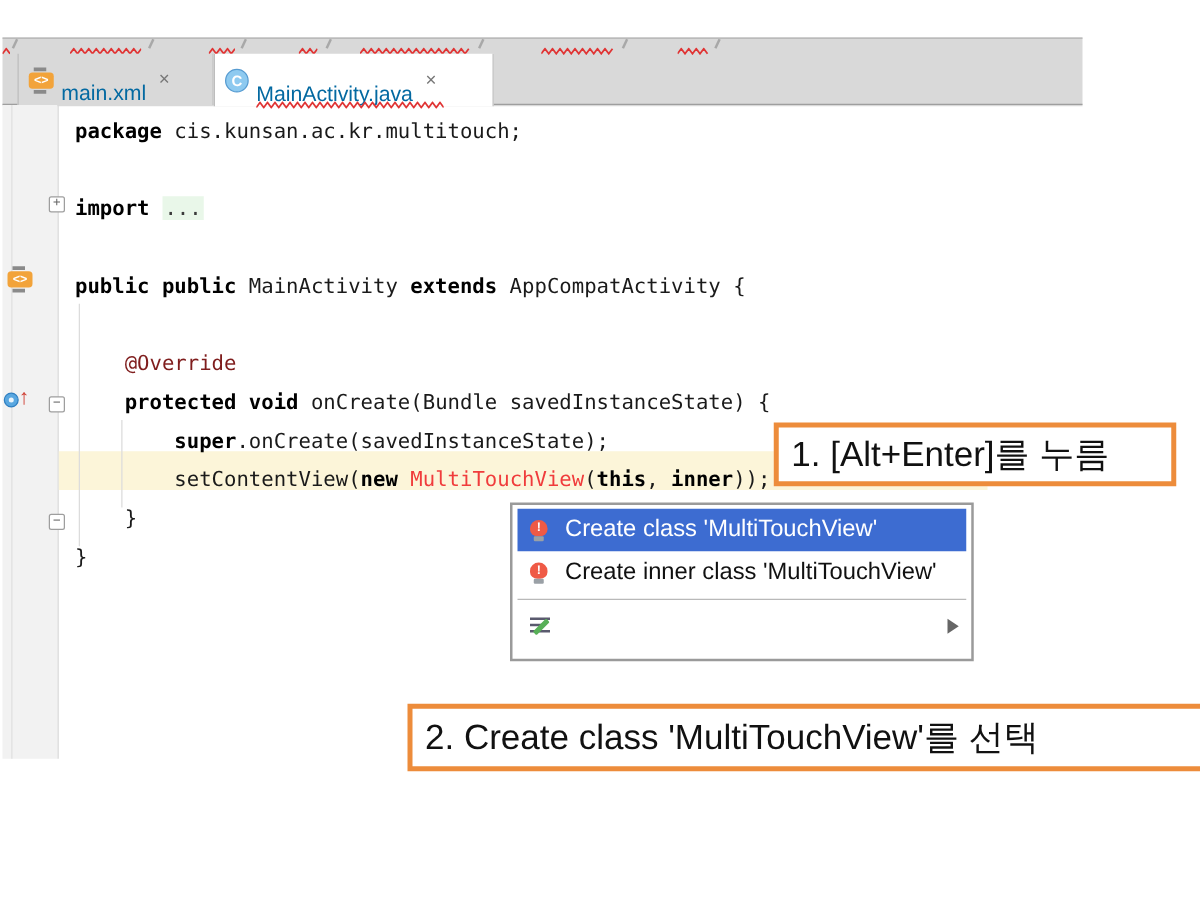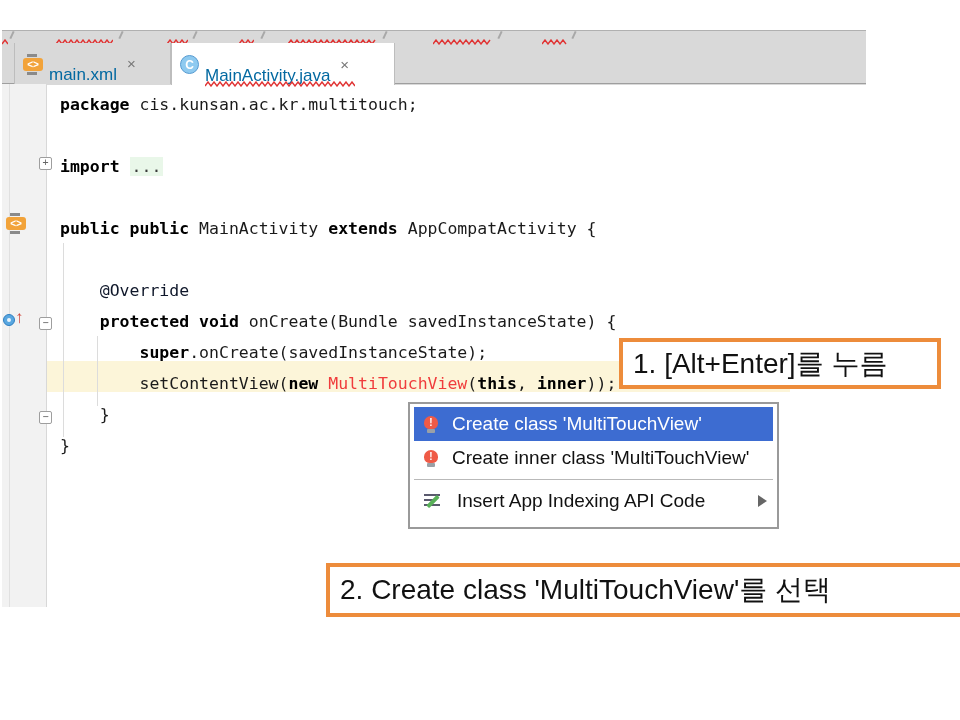--- a/index.html
+++ b/index.html
@@ -22,21 +22,21 @@
   #gutter{left:2px;top:84px;width:44px;height:523px;background:#f2f2f2;}
   #gutter-edge{left:9px;top:84px;width:1px;height:523px;background:#e0e0e0;}
   #fold-line{left:46px;top:84px;width:1px;height:523px;background:#d8d8d8;}
   #current-line{left:47px;top:361px;width:743px;height:31px;background:#fcf5d9;z-index:1;}
   .indent-guide{width:1px;background:#dcdcdc;z-index:2;}
 
   #code-layer{z-index:2;}
   .code-line{position:absolute;left:60px;white-space:pre;font-family:"DejaVu Sans Mono",monospace;
              font-size:16.5px;line-height:20px;color:#1a1a1a;}
   .kw{color:#000000;font-weight:bold;}
-  .ann{color:#0f172a;text-align:right;}
+  .ann{color:#7f1d1d;text-align:right;}
   .err{color:#f03c3c;}
   .pl{color:#1a1a1a;}
   .fold{background:#e9f7e9;color:#3a3a3a;padding:0 2px;}
 
   .fold-marker{width:11px;height:11px;background:#fff;border:1px solid #9e9e9e;border-radius:2px;
                font-size:10px;line-height:10px;text-align:center;color:#666;z-index:3;
                font-family:"DejaVu Sans Mono",monospace;}
 
   
   .xml-icon{width:20px;height:20px;}
@@ -187,21 +187,20 @@
         <span class="grow"></span>
       </div>
       <div class="menu-sep"></div>
       <div class="menu-row">
         <span class="insert-icon">
           <span class="l" style="left: 0px; top: 2px; width: 16px;"></span>
           <span class="l" style="left: 0px; top: 7px; width: 12px;"></span>
           <span class="l" style="left: 0px; top: 12px; width: 16px;"></span>
           <span class="pencil"></span>
         </span>
-        <span>Insert App Indexing API Code</span>
         <span class="grow"></span>
         <span class="submenu-arrow"></span>
       </div>
     </div>
 
   <div class="abs callout" style="left:619px;top:338px;width:322px;height:51px;">
     <span>1. [Alt+Enter]를 누름</span>
   </div>
   <div class="abs callout" style="left:326px;top:563px;width:698px;height:54px;">
     <span>2. Create class 'MultiTouchView'를 선택</span>

